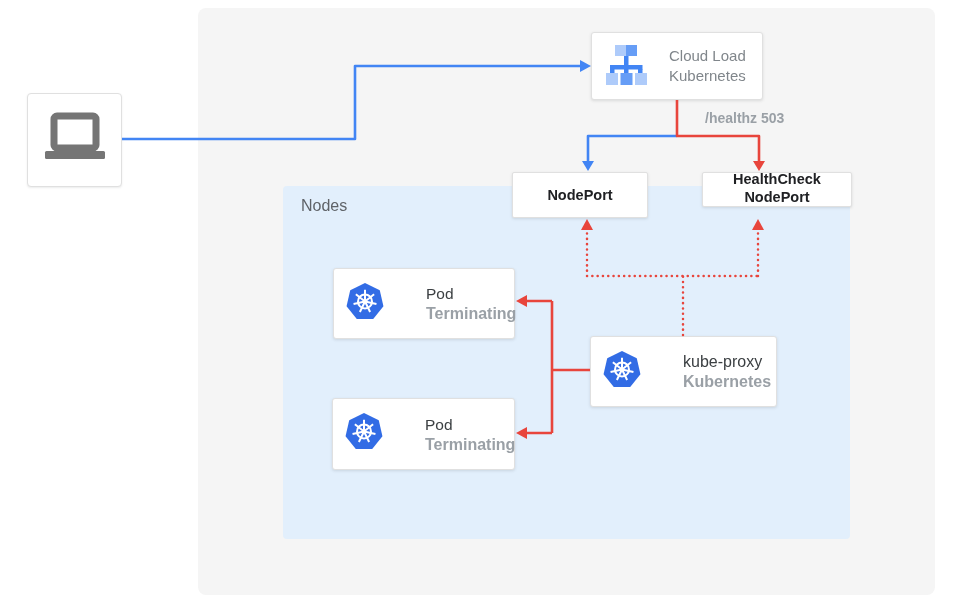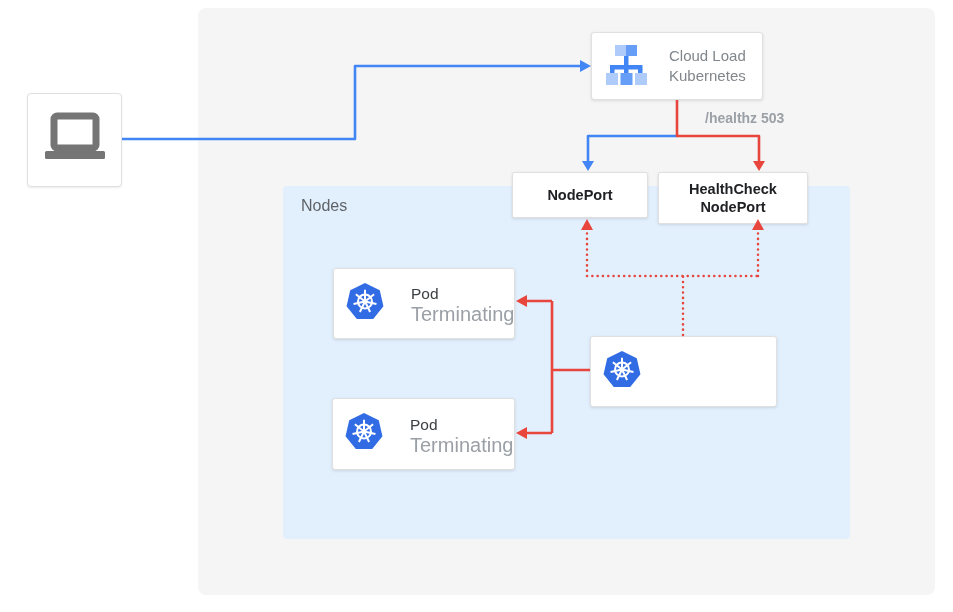--- a/index.html
+++ b/index.html
@@ -67,27 +67,27 @@
     flex-direction: column;
     justify-content: center;
     font-weight: bold;
     font-size: 14.5px;
     color: #202124;
     text-align: center;
     line-height: 18px;
     border-radius: 2px;
   }
   .nodeport-card { left: 512px; top: 172px; width: 136px; height: 46px; }
-  .hc-card       { left: 658px; top: 172px; width: 150px; height: 52px; }
+  .hc-card       { left: 702px; top: 172px; width: 150px; height: 35px; justify-content: flex-end; }
   .pod-card-1 { left: 333px; top: 268px; width: 182px; height: 71px; }
   .pod-card-2 { left: 332px; top: 398px; width: 183px; height: 72px; }
   .kproxy-card { left: 590px; top: 336px; width: 187px; height: 71px; }
-  .k8s-card { padding-left: 11px; gap: 26px; }
+  .k8s-card { padding-left: 11px; gap: 41px; }
   .card-title { font-size: 15.5px; color: #3c4043; line-height: 21px; }
-  .card-sub   { font-size: 20px;  color: #9aa0a6; line-height: 20px; }
+  .card-sub   { font-size: 16px;  color: #9aa0a6; line-height: 20px; font-weight: bold; }
   .kproxy-card .card-title { font-size: 16px; }
   .healthz-label {
     position: absolute;
     left: 688px; top: 110px;
     font-size: 14px;
     font-weight: bold;
     color: #9aa0a6;
     margin-left: 17px;
   }
   .connectors {
@@ -213,20 +213,24 @@
           <line x1="18" y1="17.5" x2="28.3" y2="19.8"></line>
           <line x1="18" y1="17.5" x2="22.6" y2="27"></line>
           <line x1="18" y1="17.5" x2="13.4" y2="27"></line>
           <line x1="18" y1="17.5" x2="7.7" y2="19.8"></line>
           <line x1="18" y1="17.5" x2="9.8" y2="11.1"></line>
           <circle cx="18" cy="17.5" r="6.3" fill="none"></circle>
         </g>
         <circle cx="18" cy="17.5" r="2" fill="#ffffff"></circle>
       </svg>
     </span>
+    <span>
+      <div class="card-title">kube-proxy</div>
+      <div class="card-sub">Kubernetes</div>
+    </span>
   </div>
 
   <svg class="connectors" viewBox="0 0 953 612">
 
     <path class="line-blue" d="M122,139 H355 V66 H580"></path>
     <polygon class="arrow-blue" points="591,66 580,60 580,72"></polygon>
 
     <path class="line-blue" d="M677,136 H588 V161"></path>
     <polygon class="arrow-blue" points="588,171 582,161 594,161"></polygon>
 

